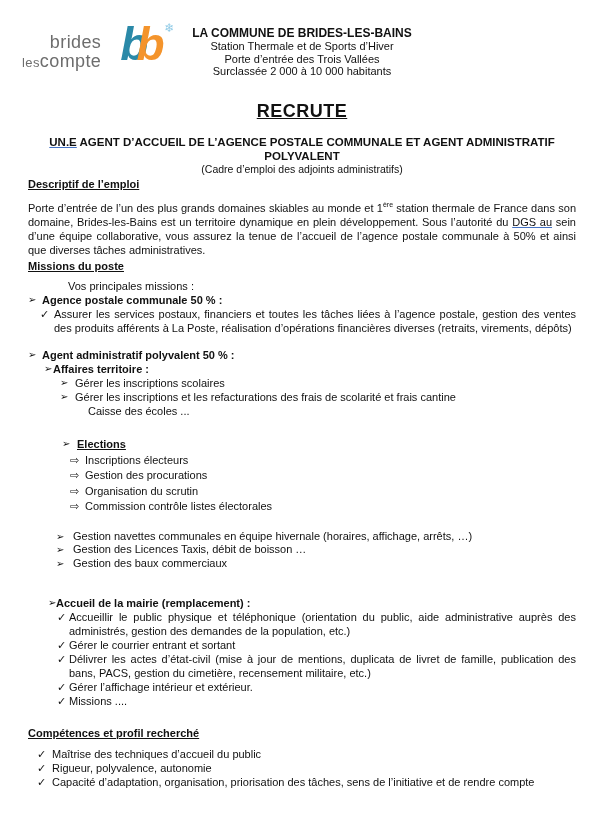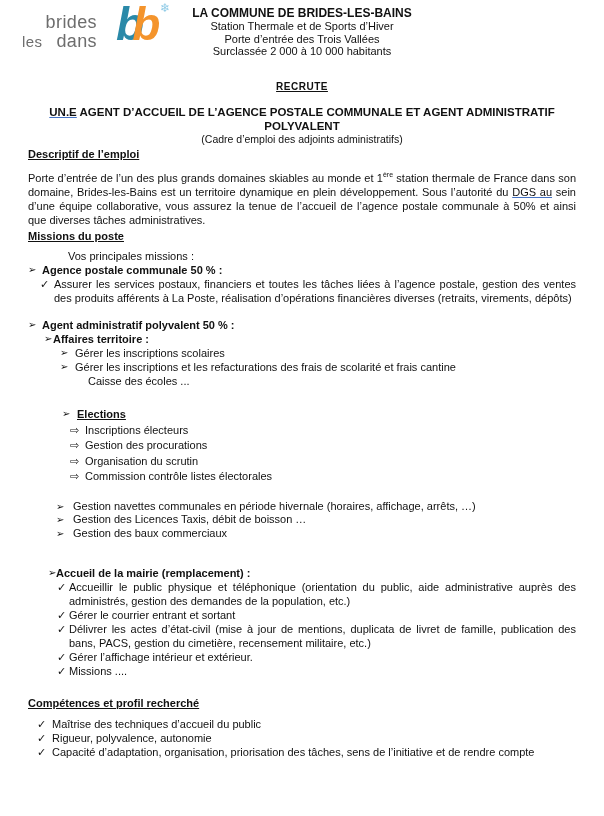--- a/index.html
+++ b/index.html
@@ -3,37 +3,37 @@
 <meta charset="utf-8">
 <style>
   * { margin:0; padding:0; box-sizing:border-box; }
   html,body { background:#ffffff; }
   body {
     width:604px; height:816px;
     font-family:"Liberation Sans","DejaVu Sans",sans-serif;
     font-size:11px; color:#111111;
     overflow:hidden;
   }
-  .page { position:relative; width:604px; height:816px; padding:4px 28px 0 28px; background:#fff; }
+  .page { position:relative; width:604px; height:816px; padding:24px 28px 0 28px; background:#fff; }
 
   
   .header { position:relative; text-align:center; min-height:56px; }
   .logo { position:absolute; left:-6px; top:2px; display:flex; align-items:center; }
   .logo-text { text-align:right; line-height:1.05; color:#6d6d6d; letter-spacing:.4px; }
   .logo-line1 { font-size:18px; }
   .logo-line2 { font-size:18px; }
-  .logo-les { font-size:15px; margin-right:14px; }
+  .logo-les { font-size:13px; margin-right:0; }
   .logo-mark { position:relative; font-weight:bold; line-height:.8; margin-left:19px; height:52px; }
   .logo-b1 { font-size:46px; color:#2a89a8; font-style:italic; }
   .logo-b2 { font-size:46px; color:#f4942c; font-style:italic; margin-left:-12px; }
   .logo-flake { position:absolute; right:-10px; top:-2px; font-size:12px; color:#8ecae6; font-weight:normal; }
   .org { font-weight:bold; font-size:12px; line-height:14px; padding-top:2px; }
   .header-sub { font-size:11px; line-height:12.5px; }
 
-  .recrute { text-align:center; margin-top:21px; font-weight:bold; font-size:10px; }
+  .recrute { text-align:center; margin-top:21px; font-weight:bold; font-size:18px; }
   .recrute span { text-decoration:underline; letter-spacing:.5px; }
 
   .title { margin:14px auto 0; max-width:552px; text-align:center; font-weight:bold; font-size:11.5px; line-height:13.5px; }
   .u-blue { text-decoration:underline; text-decoration-color:#4472c4; text-decoration-thickness:1px;margin-top:42px; }
   .subtitle { text-align:center; font-size:10.5px; line-height:12px; }
   .subtitle:first-of-type { margin-top:1px; }
 
   .section-heading { margin-top:3px; font-weight:bold; font-size:11px; }
   .section-heading span { text-decoration:underline; }
 
@@ -67,21 +67,21 @@
 </style>
 </head>
 <body>
 
 <div class="page">
 
   <div class="header">
     <div class="logo">
       <div class="logo-text">
         <div class="logo-line1">brides</div>
-        <div class="logo-line2"><span class="logo-les">les</span><span>dans</span></div>
+        <div class="logo-line2"><span class="logo-les">les</span><span>compte</span></div>
       </div>
       <div class="logo-mark">
         <span class="logo-b1">b</span><span class="logo-b2">b</span>
         <span class="logo-flake">❄</span>
       </div>
     </div>
     <div class="org">LA COMMUNE DE BRIDES-LES-BAINS</div>
     <div class="header-sub">Station Thermale et de Sports d’Hiver</div>
     <div class="header-sub">Porte d’entrée des Trois Vallées</div>
     <div class="header-sub">Surclassée 2 000 à 10 000 habitants</div>
@@ -145,21 +145,21 @@
   </div>
   <div class="li l3white">
     <span class="marker">⇨</span>
     <span class="txt">Commission contrôle listes électorales</span>
   </div>
 
   <div class="gap14"></div>
 
   <div class="li divers">
     <span class="marker">➢</span>
-    <span class="txt">Gestion navettes communales en période hivernale (horaires, affichage, arrêts, …)</span>
+    <span class="txt">Gestion navettes communales en équipe hivernale (horaires, affichage, arrêts, …)</span>
   </div>
   <div class="li divers">
     <span class="marker">➢</span>
     <span class="txt">Gestion des Licences Taxis, débit de boisson …</span>
   </div>
   <div class="li divers">
     <span class="marker">➢</span>
     <span class="txt">Gestion des baux commerciaux</span>
   </div>
 

